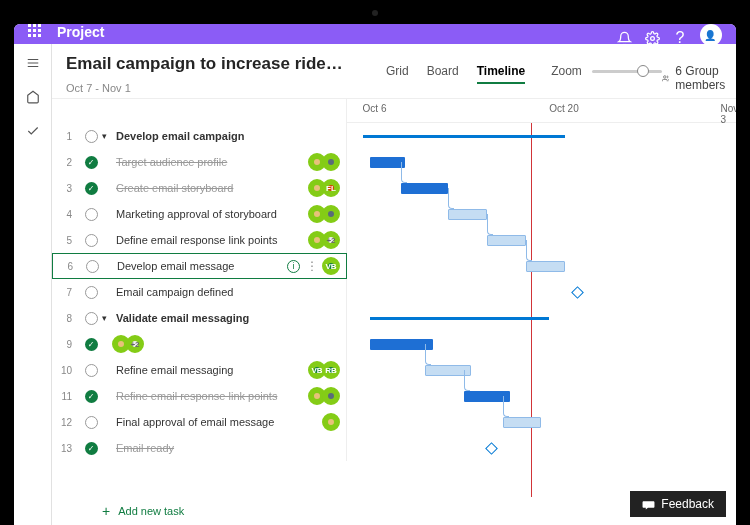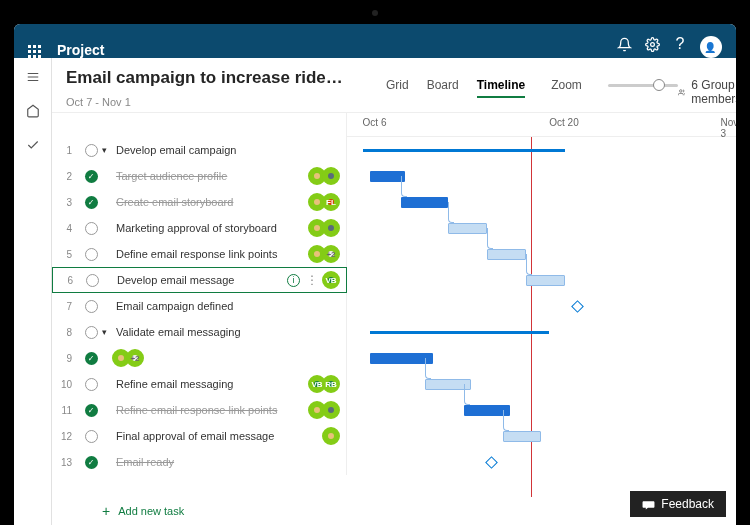--- a/index.html
+++ b/index.html
@@ -1,54 +1,54 @@
 <!DOCTYPE html>
 <html><head>
 <meta charset="utf-8">
 <style>
 *{box-sizing:border-box;margin:0;padding:0;font-family:"Segoe UI",sans-serif}
 body{background:#000;width:750px;height:525px;overflow:hidden}
 .device{background:#fff;position:absolute;top:24px;left:14px;right:14px;bottom:0;border-radius:6px 6px 0 0;overflow:hidden;display:flex;flex-direction:column}
 .camera{position:absolute;top:10px;left:50%;transform:translateX(-50%);width:6px;height:6px;background:#222;border-radius:50%}
-.topbar{background:#0c4a6e;height:34px;display:flex;align-items:flex-end;color:#fff;padding:0 14px}
+.topbar{background:#8b5cf6;height:20px;display:flex;align-items:flex-start;color:#fff;padding:0 14px}
 .waffle{display:grid;grid-template-columns:repeat(3,3px);grid-template-rows:repeat(3,3px);gap:2px;margin-right:16px;cursor:pointer}
 .waffle span{background:#fff;width:3px;height:3px}
 .appname{font-size:14px;font-weight:600}
 .topspacer{flex:1}
 .topicon{width:28px;height:28px;display:flex;align-items:center;justify-content:center;color:#fff;cursor:pointer}
 .avatar-top{width:22px;height:22px;border-radius:50%;background:#fff;margin-left:6px;display:flex;align-items:center;justify-content:center;font-size:10px}
 .content{flex:1;display:flex;overflow:hidden}
 .rail{width:38px;border-right:1px solid #e1e1e1;display:flex;flex-direction:column;align-items:center;padding-top:6px;gap:8px}
 .rail-btn{width:32px;height:26px;display:flex;align-items:center;justify-content:center;color:#555;cursor:pointer;border-radius:3px}
 .main{flex:1;display:flex;flex-direction:column;overflow:hidden}
 .header{padding:10px 14px 4px;display:flex;align-items:flex-start;border-bottom:1px solid #eee}
 .title-block{}
 .ptitle{font-size:17px;font-weight:700;color:#252525;max-width:280px;white-space:nowrap;overflow:hidden;text-overflow:ellipsis}
 .daterange{font-size:11px;color:#888;margin-top:8px}
 .views{display:flex;gap:18px;margin-left:40px;font-size:12px;color:#555;margin-top:10px}
 .viewtab{cursor:pointer;padding-bottom:4px}
 .viewtab.active{color:#000;border-bottom:2px solid #107c41;font-weight:600}
-.zoom{display:flex;align-items:center;gap:26px;margin-left:26px;margin-top:10px;font-size:12px;color:#555}
+.zoom{display:flex;align-items:center;gap:10px;margin-left:26px;margin-top:10px;font-size:12px;color:#555}
 .slider{width:70px;height:3px;background:#ccc;position:relative;border-radius:2px}
 .slider-thumb{position:absolute;width:12px;height:12px;background:#fff;border:1px solid #888;border-radius:50%;top:-5px;left:65%}
 .members{margin-left:auto;margin-top:10px;font-size:12px;color:#444;display:flex;align-items:center;gap:6px;cursor:pointer}
 .timeline-header{display:flex;height:24px;font-size:10px;color:#666;position:relative}
 .left-gutter{width:295px;border-right:1px solid #eee}
 .th-scale{flex:1;position:relative;border-bottom:1px solid #eee}
 .th-tick{position:absolute;top:4px}
 .grid{flex:1;overflow:auto;position:relative}
 .row{display:flex;height:26px;align-items:center;font-size:11px;color:#333;position:relative}
 .rownum{width:28px;text-align:right;padding-right:8px;color:#888;font-size:10px}
 .checkcell{width:22px;display:flex;justify-content:center}
 .circ{width:13px;height:13px;border:1.2px solid #999;border-radius:50%}
 .circ.done{border:none;background:#107c41;display:flex;align-items:center;justify-content:center}
 .circ.done::after{content:"✓";color:#fff;font-size:8px}
 .caret{width:14px;font-size:9px;cursor:pointer}
 .taskname{flex:1;white-space:nowrap;overflow:hidden;text-overflow:ellipsis;padding-right:6px}
-.taskname.bold{font-weight:400}
+.taskname.bold{font-weight:700}
 .taskname.strike{text-decoration:line-through;color:#999}
 .avatars{display:flex;gap:-4px;margin-right:6px}
 .av{width:18px;height:18px;border-radius:50%;margin-left:-4px;border:6px solid #84cc16;display:flex;align-items:center;justify-content:center;font-size:8px;font-weight:600;color:#fff}
 .av.img1{background:#e8c17a}
 .av.img2{background:#5a6b7a}
 .av.fl{background:#d83b01}
 .av.vb{background:#15803d}
 .av.rb{background:#107c41}
 .av.more{background:#f0f0f0;color:#666;font-size:8px}
 .taskcell{width:295px;display:flex;align-items:center;border-right:1px solid #eee;height:100%}

